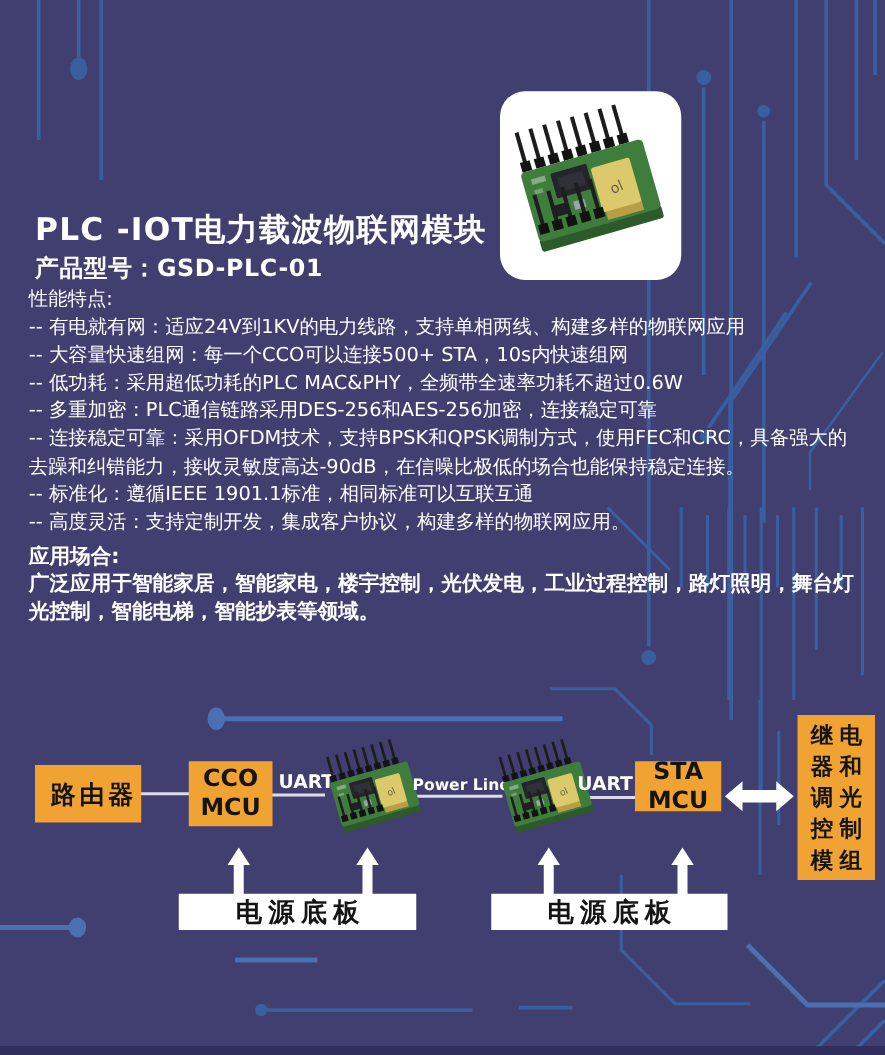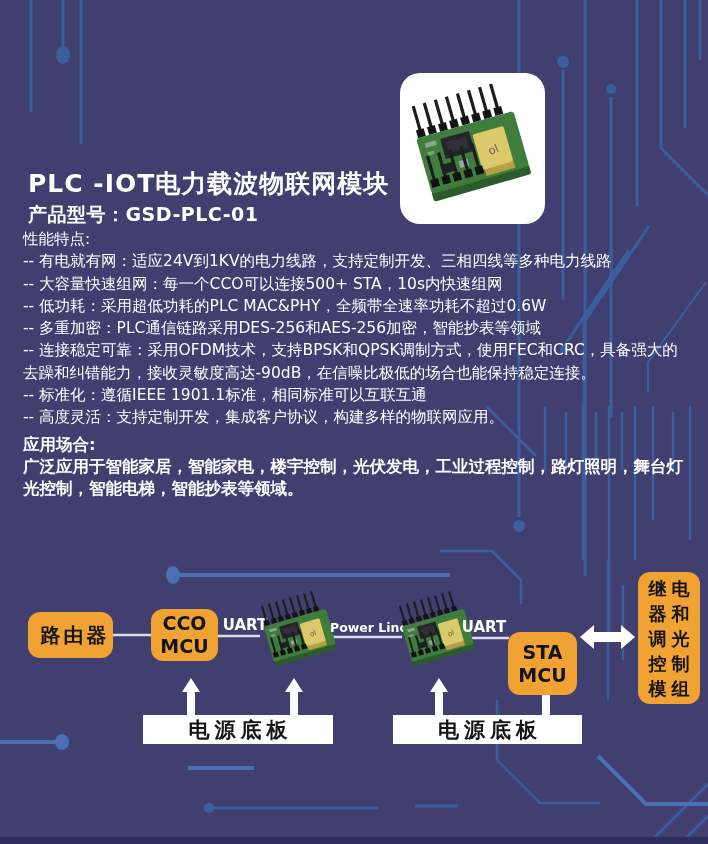--- a/index.html
+++ b/index.html
@@ -31,27 +31,27 @@
   .features {
     position:absolute; left:23px; top:228px; width:670px; z-index:3;
     color:#ffffff; font-size:15.5px; line-height:22.3px;
   }
   .apps {
     position:absolute; left:23px; top:434px; width:670px; z-index:3;
     color:#ffffff; font-size:16.5px; font-weight:bold; line-height:22px;
   }
 
   .obox {
-    position:absolute; z-index:4; background:#f0a232; border-radius:12px;
+    position:absolute; z-index:4; background:#f0a232; border-radius:0;
     color:#141414; font-weight:bold; text-align:center;
     display:flex; align-items:center; justify-content:center;
   }
   .router { left:28px; top:612px; width:76px; height:46px; font-size:20px; letter-spacing:3px; padding-left:9px; }
   .cco    { left:151px; top:609px; width:67px; height:52px; font-size:19px; line-height:23px; white-space:pre-line; }
-  .sta    { left:508px; top:609px; width:69px; height:63px; font-size:19px; line-height:23px; white-space:pre-line;margin-top:23px; }
+  .sta    { left:508px; top:609px; width:69px; height:40px; font-size:19px; line-height:23px; white-space:pre-line; }
   .relay  { left:638px; top:572px; width:57px; height:132px; font-size:18px; line-height:25px;
             white-space:pre-line; letter-spacing:5px; padding-left:5px; }
 
   .wbox {
     position:absolute; z-index:4; background:#ffffff; color:#141414; font-weight:bold;
     font-size:21px; letter-spacing:5px; display:flex; align-items:center; justify-content:center; padding-left:5px;
   }
   .pb1 { left:143px; top:715px; width:185px; height:29px; }
   .pb2 { left:393px; top:715px; width:184px; height:29px; }
 
@@ -186,24 +186,24 @@
     <svg viewBox="0 0 120 120">
         <use href="#pcb"></use>
       </svg>
   </div>
 
   <h1 class="title">PLC -IOT电力载波物联网模块</h1>
   <div class="model">产品型号：GSD-PLC-01</div>
 
   <div class="features">
     <div>性能特点:</div>
-    <div>-- 有电就有网：适应24V到1KV的电力线路，支持定制开发、三相四线等多种电力线路</div>
+    <div>-- 有电就有网：适应24V到1KV的电力线路，支持单相两线、构建多样的物联网应用</div>
     <div>-- 大容量快速组网：每一个CCO可以连接500+ STA，10s内快速组网</div>
     <div>-- 低功耗：采用超低功耗的PLC MAC&amp;PHY，全频带全速率功耗不超过0.6W</div>
-    <div>-- 多重加密：PLC通信链路采用DES-256和AES-256加密，智能抄表等领域</div>
+    <div>-- 多重加密：PLC通信链路采用DES-256和AES-256加密，连接稳定可靠</div>
     <div>-- 连接稳定可靠：采用OFDM技术，支持BPSK和QPSK调制方式，使用FEC和CRC，具备强大的去躁和纠错能力，接收灵敏度高达-90dB，在信噪比极低的场合也能保持稳定连接。</div>
     <div>-- 标准化：遵循IEEE 1901.1标准，相同标准可以互联互通</div>
     <div>-- 高度灵活：支持定制开发，集成客户协议，构建多样的物联网应用。</div>
   </div>
 
   <div class="apps">
     <div>应用场合:</div>
     <div>广泛应用于智能家居，智能家电，楼宇控制，光伏发电，工业过程控制，路灯照明，舞台灯光控制，智能电梯，智能抄表等领域。</div>
   </div>
 

